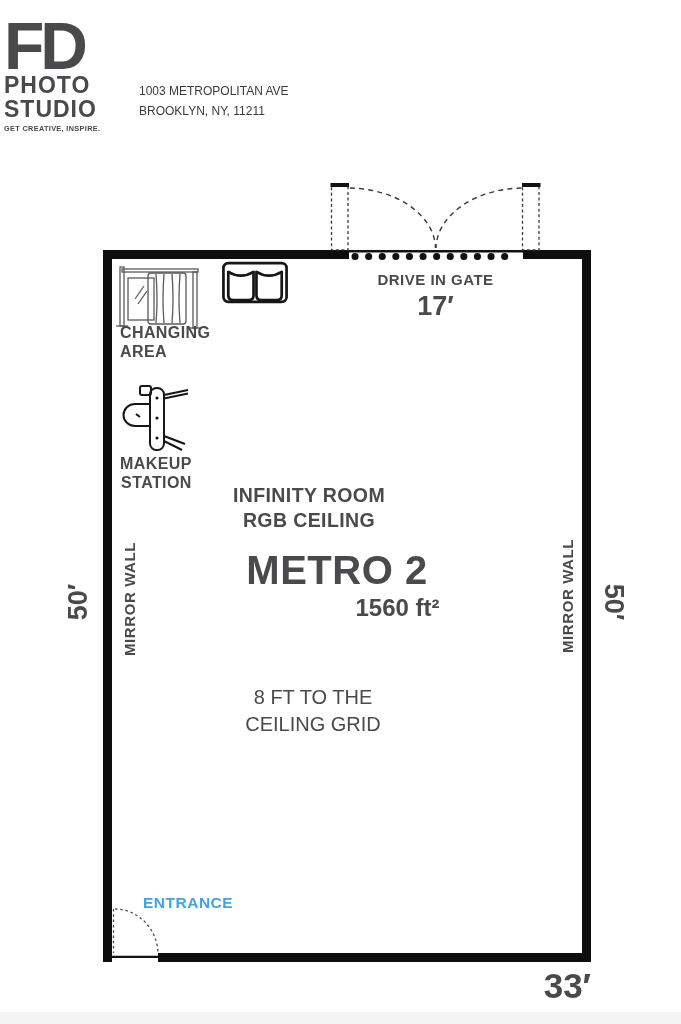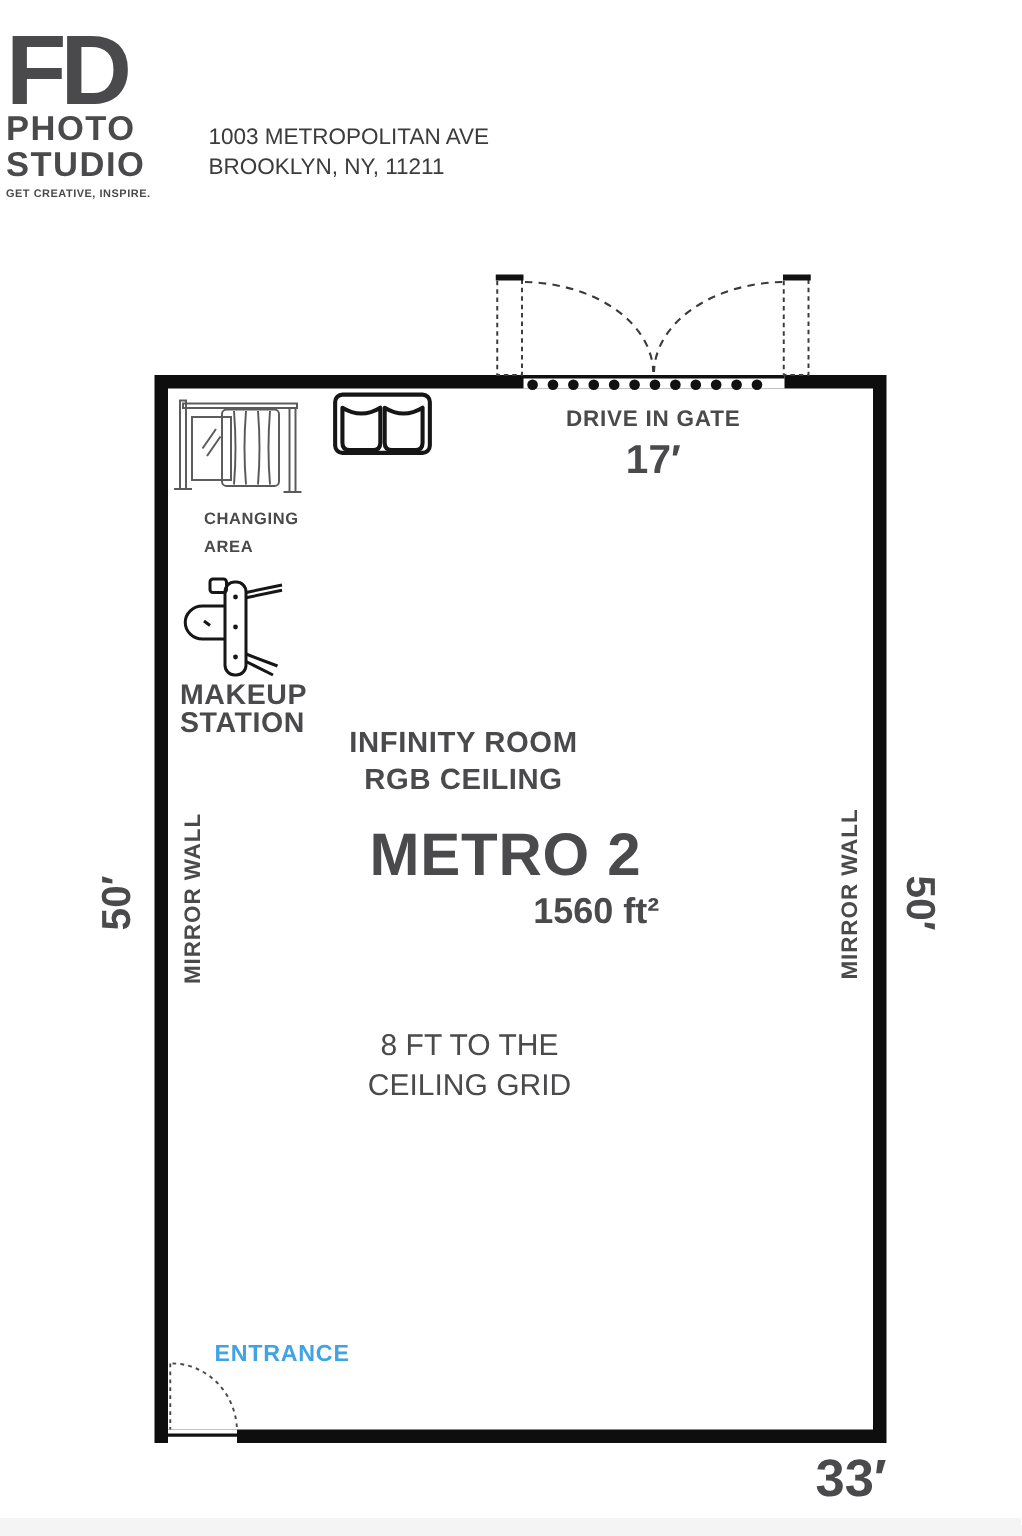--- a/index.html
+++ b/index.html
@@ -4,36 +4,36 @@
 <style>
   html,body{margin:0;padding:0;background:#fff;}
   .page{position:relative;width:681px;height:1024px;background:#ffffff;overflow:hidden;
         font-family:"Liberation Sans",sans-serif;color:#4a4a4c;}
 
   
   .logo{position:absolute;left:4px;top:18px;}
   .logo-fd{font-size:66px;line-height:56px;font-weight:800;letter-spacing:-4px;color:#4a4a4c;}
   .logo-photo,.logo-studio{font-size:23px;line-height:23.5px;font-weight:800;letter-spacing:1px;color:#4a4a4c;}
   .logo-tagline{font-size:7.3px;font-weight:700;letter-spacing:0.35px;margin-top:3px;color:#4a4a4c;}
-  .address{position:absolute;left:139px;top:82px;font-size:15px;line-height:19.5px;color:#3b3b3b;}
+  .address{position:absolute;left:139px;top:82px;font-size:12px;line-height:19.5px;color:#3b3b3b;}
 
   
   .wall-rect{position:absolute;left:103px;top:250px;width:488px;height:712px;
              border:9px solid #0e0e0e;box-sizing:border-box;}
   .gate-gap{position:absolute;left:348.5px;top:250px;width:174px;height:9px;background:#fff;}
   .entrance-gap{position:absolute;left:112px;top:953px;width:46px;height:9px;background:#fff;}
   .overlay{position:absolute;left:0;top:0;width:681px;height:1024px;pointer-events:none;}
   .icon-svg{position:absolute;}
 
   
   .lbl{position:absolute;font-weight:700;color:#4a4a4c;}
   .gate-label{left:348px;top:271px;width:175px;text-align:center;font-size:15px;letter-spacing:0.5px;}
   .gate-dim{left:348px;top:291px;width:175px;text-align:center;font-size:27px;}
-  .changing-label{left:120px;top:337px;font-size:11px;line-height:18.5px;letter-spacing:0.4px;margin-left:16px;}
-  .makeup-label{left:120px;top:455px;font-size:19px;line-height:18.5px;letter-spacing:0.4px;}
+  .changing-label{left:120px;top:324px;font-size:16px;line-height:18.5px;letter-spacing:0.4px;}
+  .makeup-label{left:120px;top:455px;font-size:16px;line-height:18.5px;letter-spacing:0.4px;text-align:right;}
   .room-feature{left:103px;top:483px;width:412px;text-align:center;font-size:19.5px;line-height:25px;letter-spacing:0.4px;}
   .room-name{left:103px;top:548px;width:468px;text-align:center;font-size:40px;letter-spacing:0.5px;}
   .room-area{left:103px;top:594px;width:589px;text-align:center;font-size:24px;}
   .ceiling-note{left:103px;top:684px;width:420px;text-align:center;font-size:20px;line-height:27px;font-weight:400;color:#4a4a4c;position:absolute;}
   .bottom-dim{left:103px;top:966px;width:488px;text-align:right;font-size:35px;}
   .entrance-label{left:143px;top:894px;font-size:15.5px;letter-spacing:0.5px;color:#3fa3e4;}
 
   .vlabel{position:absolute;white-space:nowrap;font-weight:700;color:#4a4a4c;}
   .rot-ccw{transform:translate(-50%,-50%) rotate(-90deg);}
   .rot-cw{transform:translate(-50%,-50%) rotate(90deg);}

